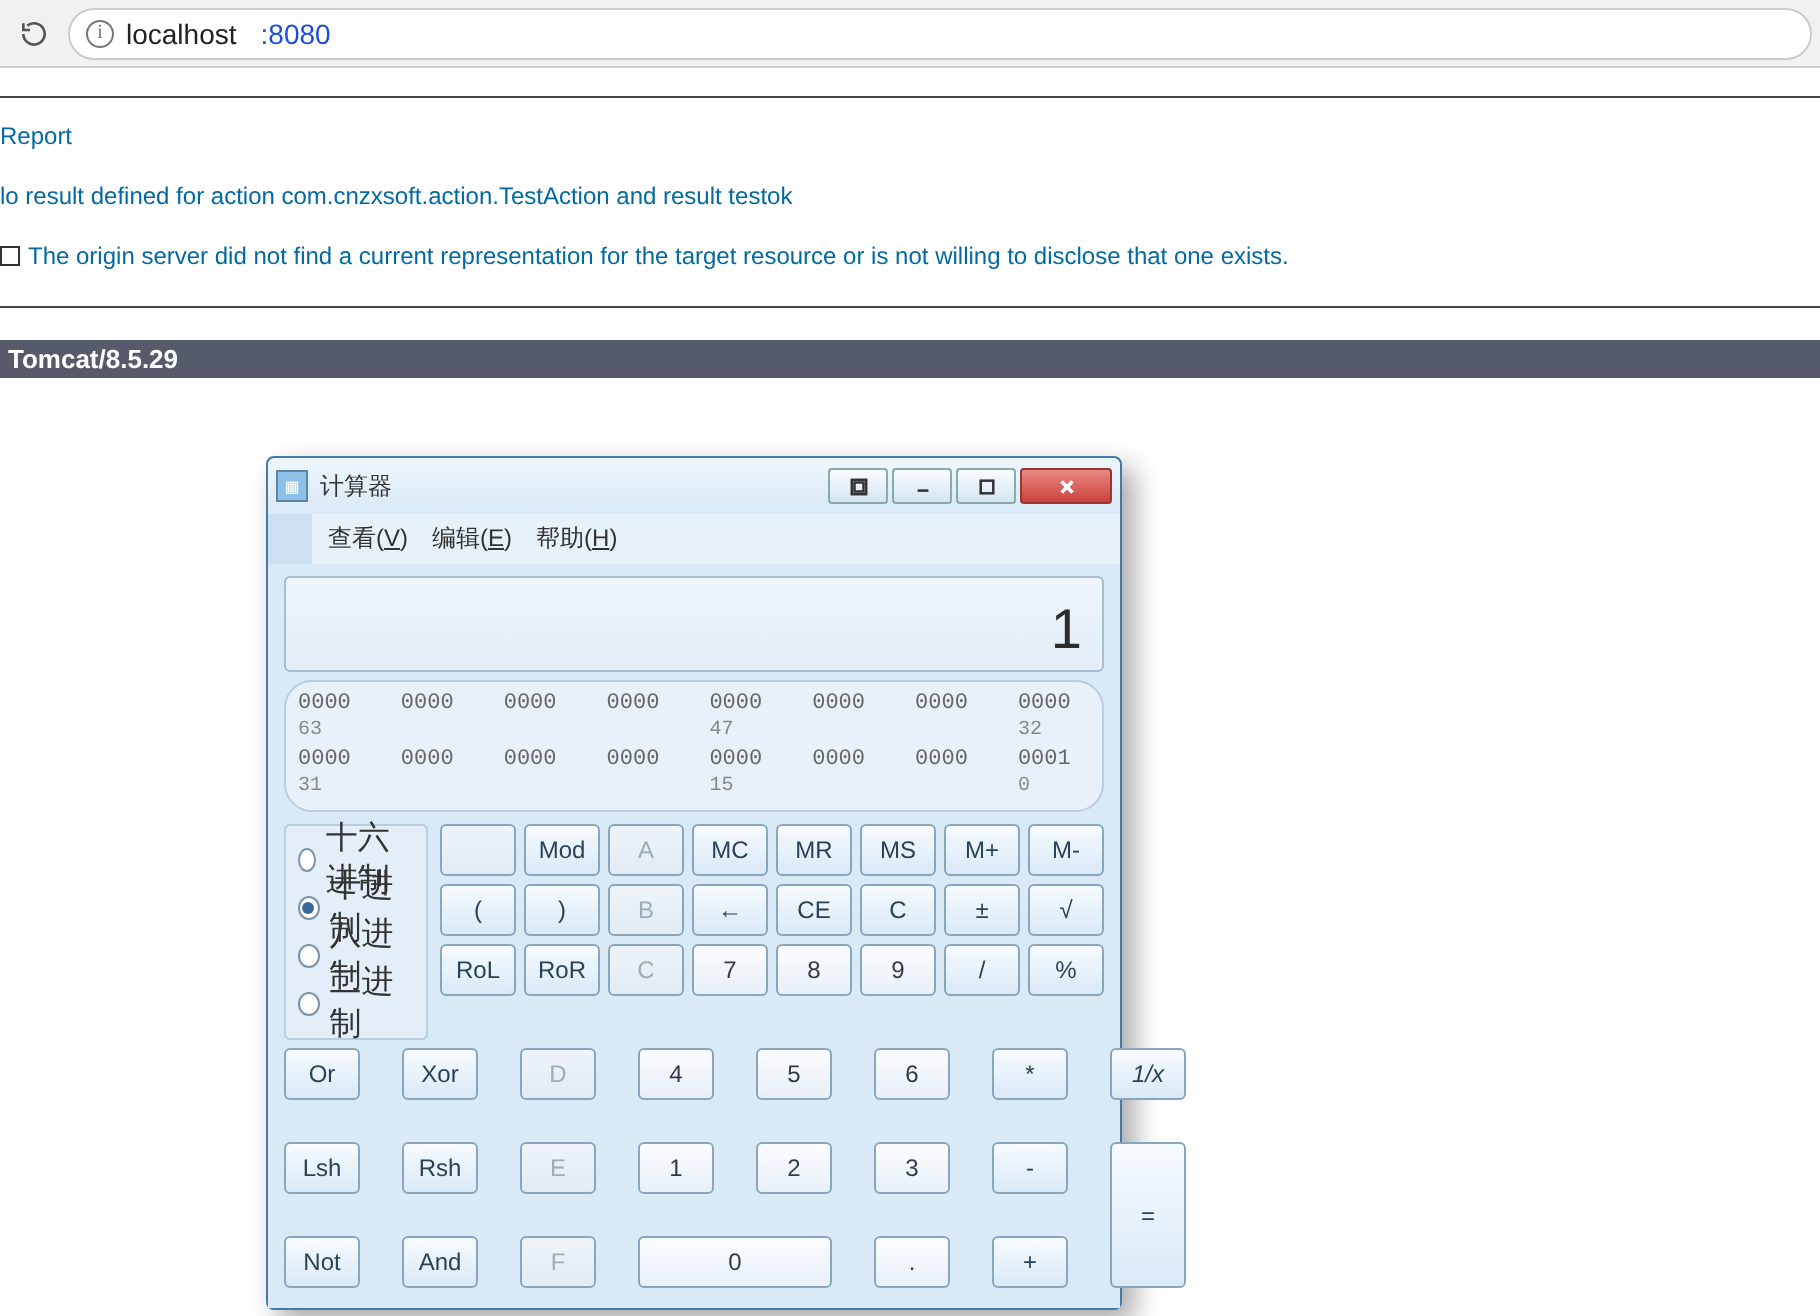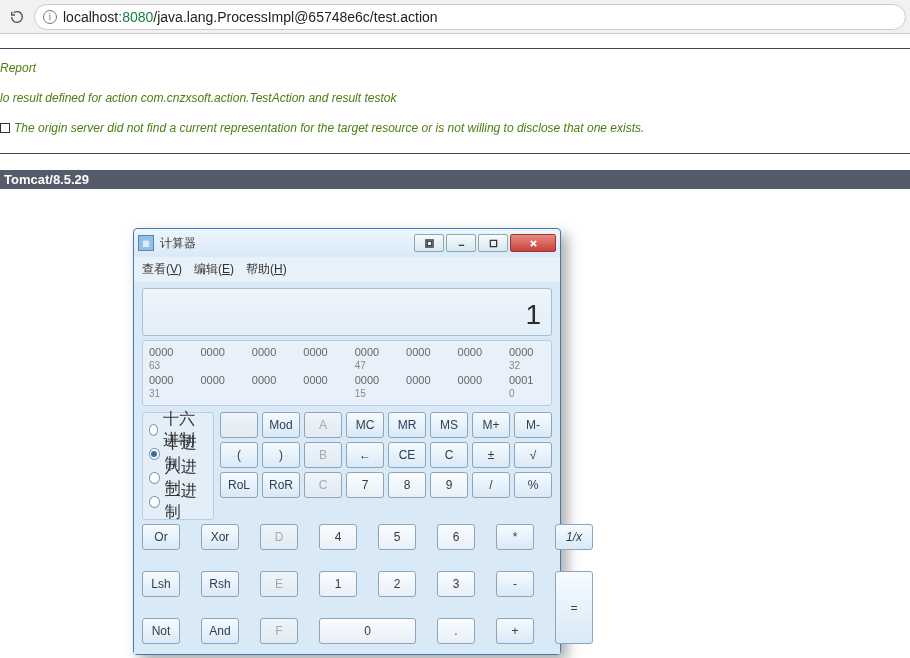--- a/index.html
+++ b/index.html
@@ -43,42 +43,41 @@
       overflow: hidden;
     }
     .info-icon {
       width: 14px; height: 14px;
       border: 1px solid #777; border-radius: 50%;
       display: inline-flex; align-items: center; justify-content: center;
       font-size: 10px; color: #777; margin-right: 6px;
       font-family: serif;
     }
     .url-host { color: #222; }
-    .url-port { color: #15803d; }
+    .url-port { color: #1d4ed8; padding-left: 12px; }
     .url-path { color: #222; }
 
     
     .page-body { padding: 0; }
     .error-header {
       background: #565b6b;
       color: #fff;
       font-family: Tahoma, Verdana, sans-serif;
       font-size: 21px;
       font-weight: bold;
       padding: 7px 4px;
       margin-top: 18px;
     }
     .hr-line { border: 0; border-top: 1px solid #444; margin-top: 14px; }
     .err-p {
       font-family: Tahoma, Verdana, sans-serif;
       font-size: 12px;
-      color: #4d7c0f;
+      color: #0369a1;
       padding: 4px 0;
       margin-top: 8px;
-      font-style: italic;
     }
     .desc-line { display: flex; align-items: center; gap: 4px; margin-top: 8px;}
     .desc-icon {
       width:10px;height:10px;border:1px solid #333;background:#fff;display:inline-block;
     }
     .tomcat-footer {
       background: #565b6b;
       color: #fff;
       font-family: Tahoma, Verdana, sans-serif;
       font-size: 13px;
@@ -122,21 +121,21 @@
     }
     .win-btn.close { width:46px; background: linear-gradient(#e98a84,#c9423a); color:#fff; border-color:#9b3530;}
     .win-btn svg{width:9px;height:9px;stroke:#333;stroke-width:1.4;fill:none;}
     .win-btn.close svg{stroke:#fff;stroke-width:2;}
 
     .menubar {
       background: #e7f1fa;
       padding: 4px 8px;
       font-size: 12px;
       color: #333;
-      display:flex; gap:12px;
+      display:flex; gap:12px;margin-left:22px;
     }
     .menubar span u{text-decoration:underline;}
 
     .calc-body {
       padding: 6px 8px 10px 8px;
       background: #d9e9f6;
     }
 
     .display {
       background: linear-gradient(#eef5fb,#e3eef8);
@@ -145,22 +144,22 @@
       height: 48px;
       text-align: right;
       padding: 4px 10px;
       font-size: 28px;
       color: #2d2d2d;
       display:flex;align-items:flex-end;justify-content:flex-end;
       margin-bottom: 4px;
     }
 
     .bit-grid {
-      background:#e8f1fa;border:1px solid #b8cee0;border-radius:3px;
-      padding:4px 6px; font-family: Liberation Sans, sans-serif;font-size:11px;color:#666;
+      background:#e8f1fa;border:1px solid #b8cee0;border-radius:14px;
+      padding:4px 6px; font-family: Liberation Mono, monospace;font-size:11px;color:#666;
       line-height:14px; margin-bottom:6px;
     }
     .bit-row{display:flex;justify-content:space-between;}
     .bit-cell{width:36px;text-align:left;white-space:pre;}
     .bit-lbl{font-size:10px;color:#888;}
 
     .panel-row{display:flex;gap:6px;margin-top:4px;}
     .radio-panel{
       background:#e3eef8;border:1px solid #b8cee0;border-radius:3px;
       padding:5px 6px 5px 6px; width:82px;
@@ -196,21 +195,20 @@
 <div class="browser-bar">
   <div class="reload-btn">
     <svg viewBox="0 0 24 24">
         <path d="M4 12a8 8 0 1 0 3-6.3M4 4v5h5"></path>
       </svg>
   </div>
   <div class="url-bar">
     <span class="info-icon">i</span>
     <span class="url-host">localhost</span>
       <span class="url-port">:8080</span>
-      <span class="url-path">/java.lang.ProcessImpl@65748e6c/test.action</span>
   </div>
 </div>
 
 <div class="page-body">
   <hr class="hr-line">
   <p class="err-p"> Report</p>
   <p class="err-p">lo result defined for action com.cnzxsoft.action.TestAction and result testok</p>
   <div class="desc-line">
     <span class="desc-icon"></span>
     <span class="err-p" style="margin:0;">The origin server did not find a current representation for the target resource or is not willing to disclose that one exists.</span>

